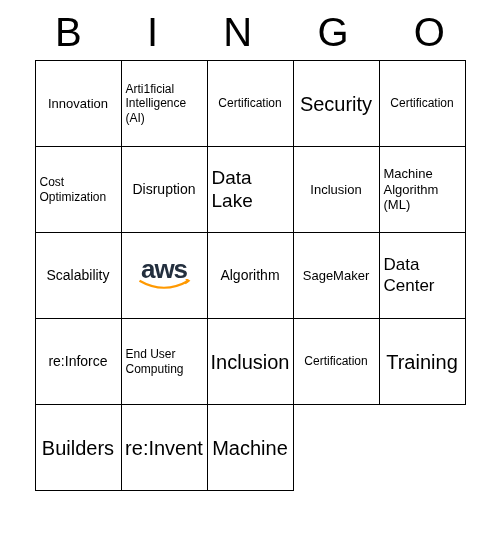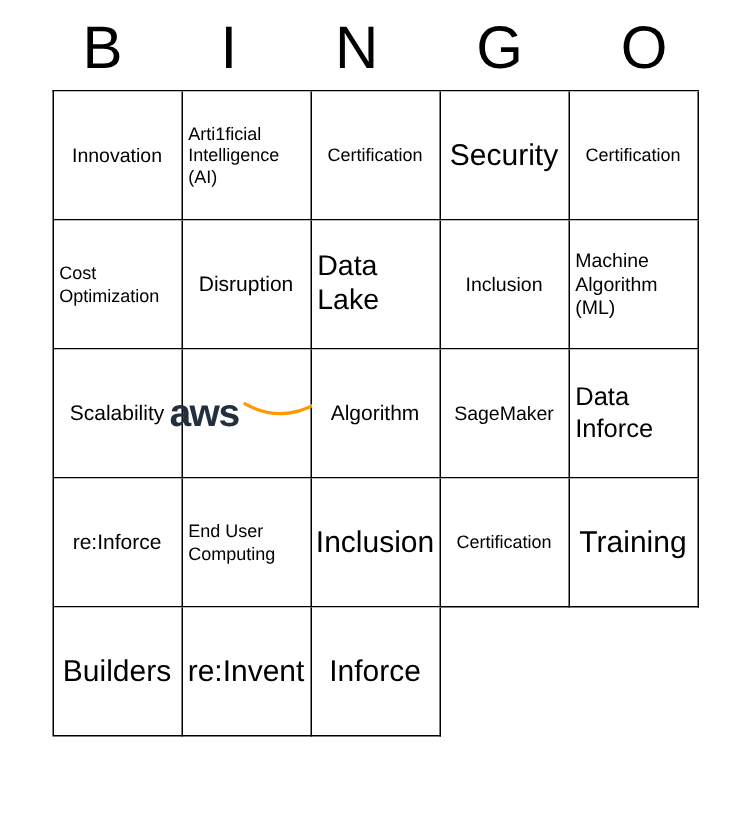--- a/index.html
+++ b/index.html
@@ -45,21 +45,21 @@
       color: #000;
       background: #fff;
     }
     .cell.s13 { font-size: 13px; }
     .cell.s14 { font-size: 14px; }
     .cell.s15 { font-size: 20px; }
     .cell.s17 { font-size: 17px; }
     .cell.s19 { font-size: 19px; }
     .aws-logo {
       display: flex;
-      flex-direction: row;
+      flex-direction: column;
       align-items: center;
       justify-content: center;
     }
     .aws-text {
       font-size: 26px;
       font-weight: 700;
       color: #232f3e;
       letter-spacing: -1px;
       line-height: 0.9;
     }
@@ -96,22 +96,22 @@
       <div class="aws-logo">
         <div class="aws-text">aws</div>
         <svg class="aws-smile" viewBox="0 0 60 16">
           <path d="M2,2 Q30,18 58,2" stroke="#ff9900" stroke-width="2.5" fill="none"></path>
           <path d="M55,0 L58,2 L54,5" stroke="#ff9900" stroke-width="2.5" fill="none"></path>
         </svg>
       </div>
     </div>
     <div class="cell s14">Algorithm</div>
     <div class="cell s13">SageMaker</div>
-    <div class="cell s17">Data Inforce</div>
+    <div class="cell s17">Data Center</div>
     <div class="cell s14">re:Inforce</div>
     <div class="cell ">End User Computing</div>
     <div class="cell s15">Inclusion</div>
     <div class="cell ">Certification</div>
     <div class="cell s15">Training</div>
     <div class="cell s15">Builders</div>
     <div class="cell s15">re:Invent</div>
-    <div class="cell s15">Inforce</div>
+    <div class="cell s15">Machine</div>
   </div>
 
 </body></html>

